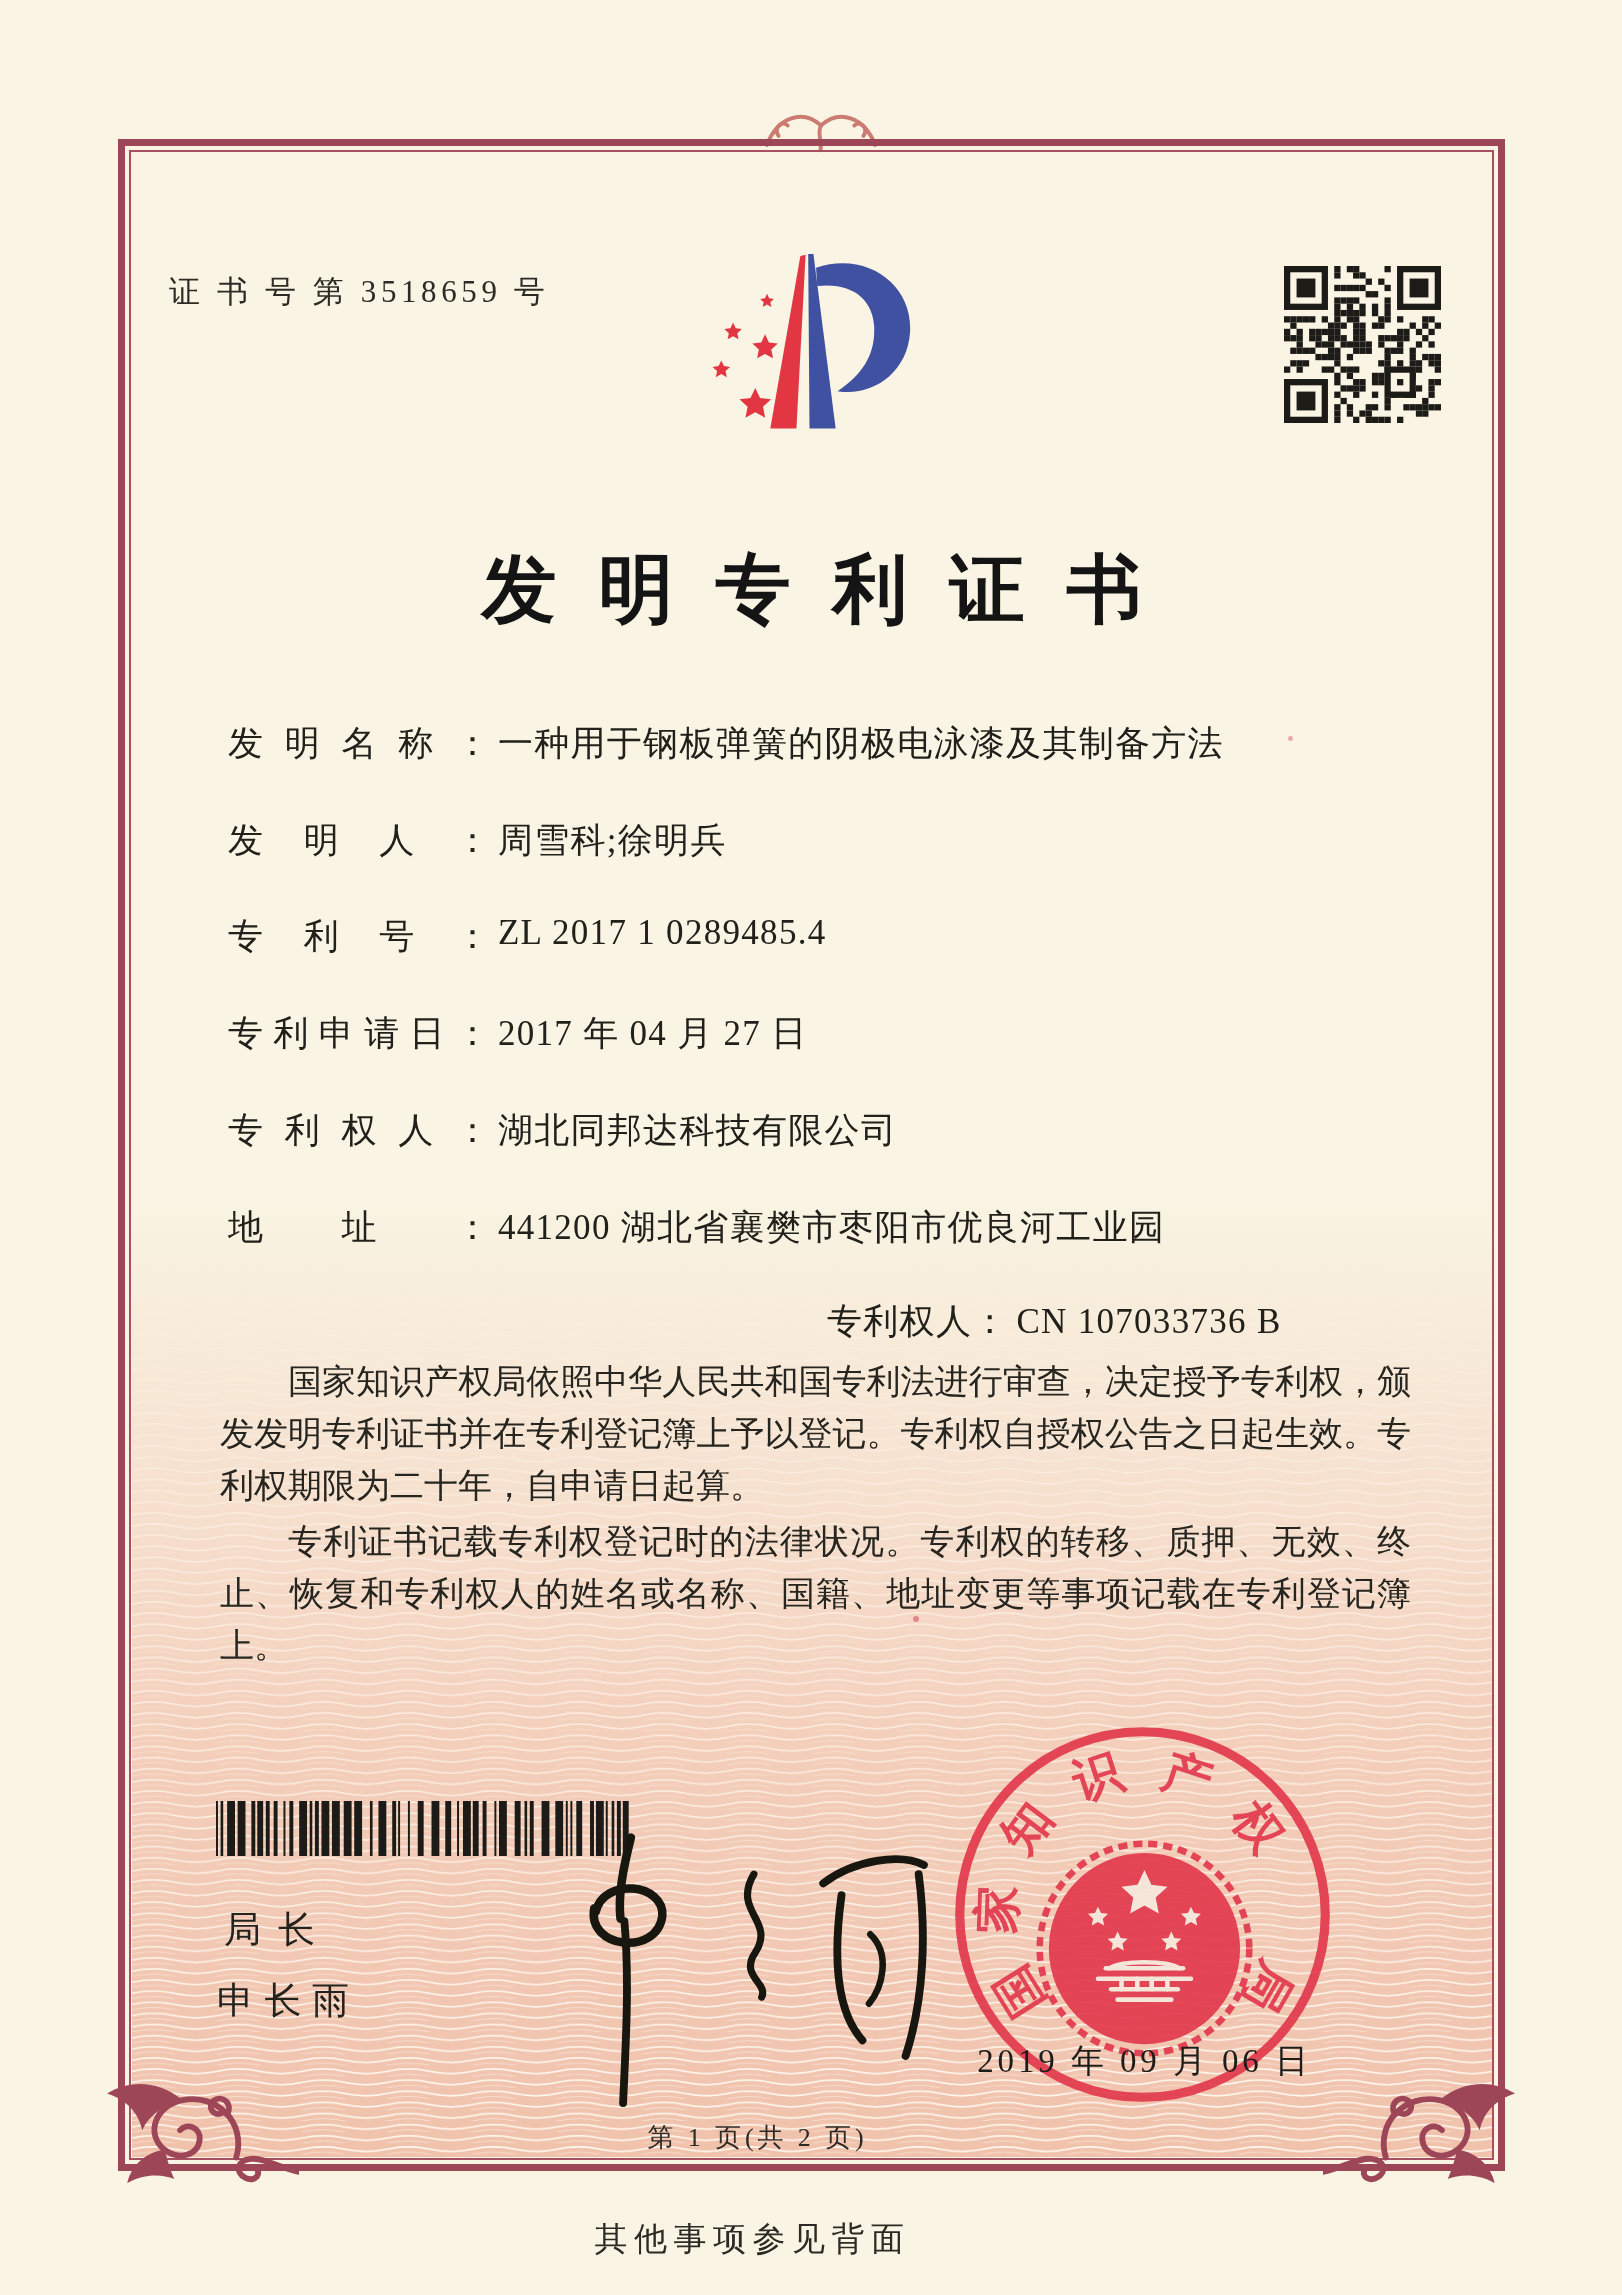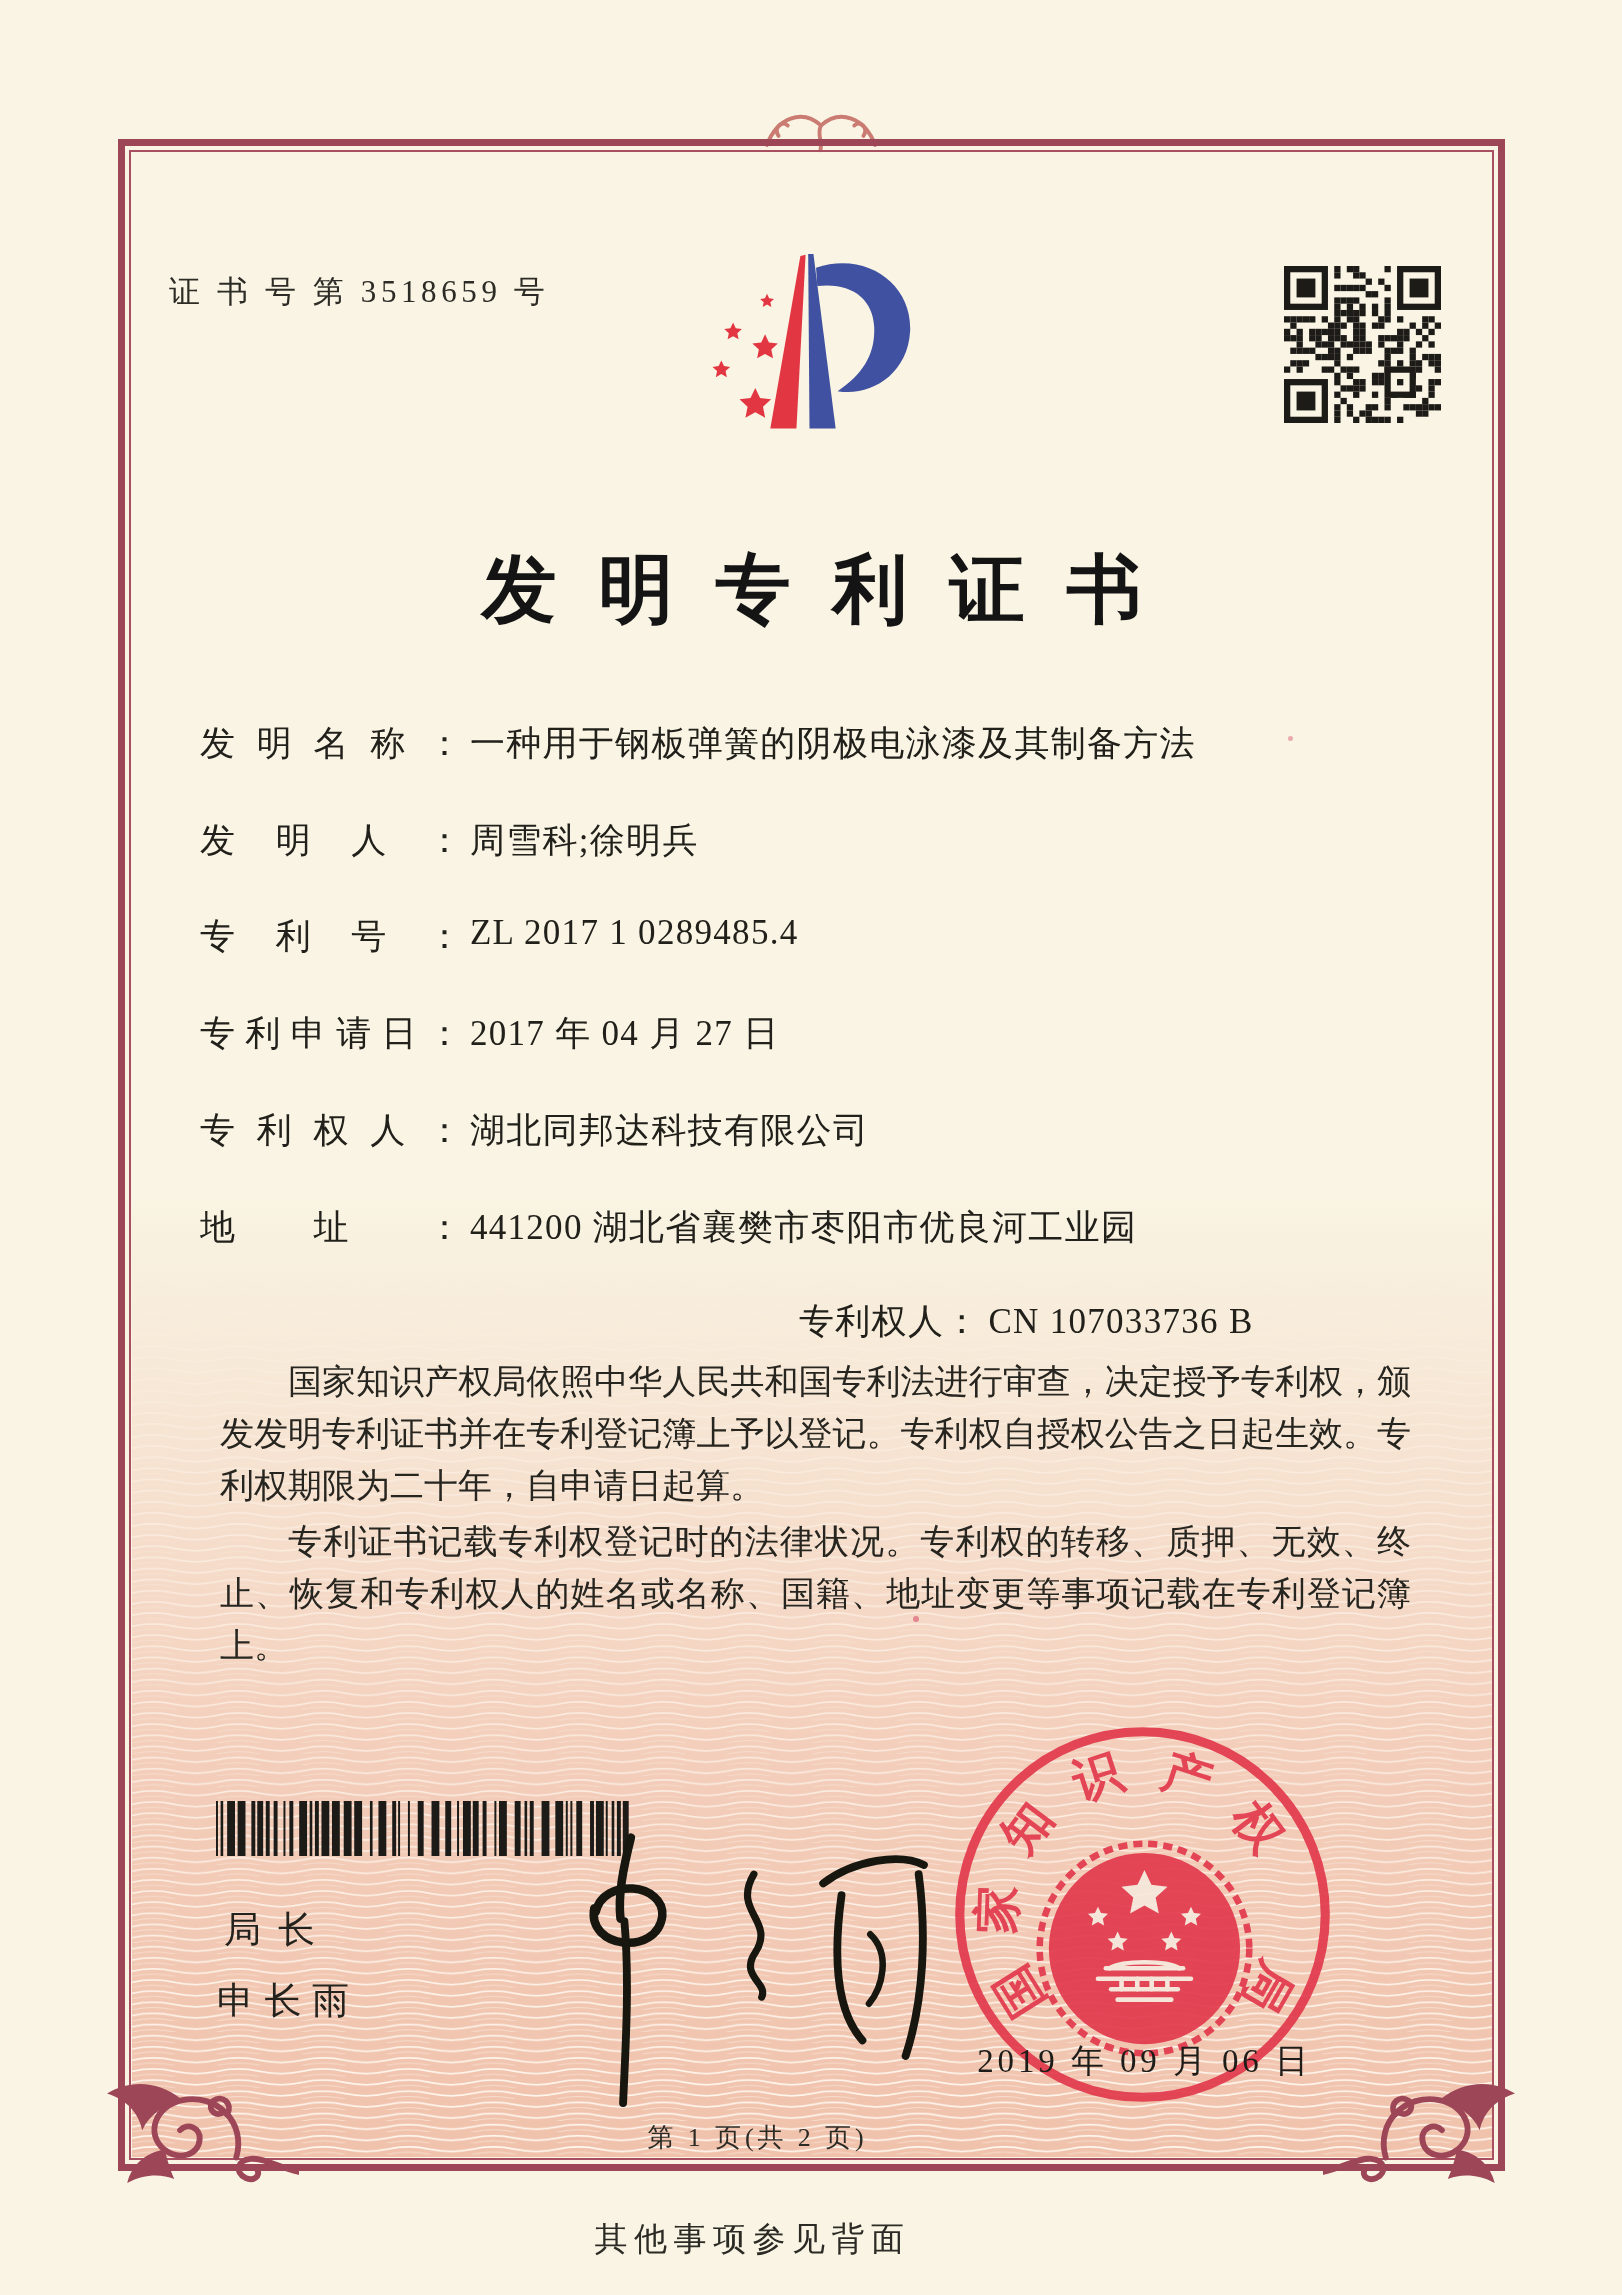--- a/index.html
+++ b/index.html
@@ -27,21 +27,21 @@
     left:169px;top:271px;font-size:31px;letter-spacing:4.6px;color:#2c2b26;z-index:3;
   }
   .logo{left:705px;top:239px;width:209px;height:209px;z-index:3;}
   .qr{left:1284px;top:266px;width:157px;height:157px;z-index:3;}
   .main-title{
     left:131px;top:505px;width:1361px;text-align:center;z-index:3;
     font-size:75px;font-weight:600;color:#141414;letter-spacing:42px;text-indent:42px;margin-top:35px;
   }
 
   
-  .field-row{left:200px;width:1230px;height:46px;font-size:35px;color:#21201b;z-index:3;white-space:nowrap;}
+  .field-row{left:228px;width:1230px;height:46px;font-size:35px;color:#21201b;z-index:3;white-space:nowrap;}
   .flabel{
     display:inline-block;width:262px;text-align:justify;text-align-last:justify;
     vertical-align:top;
   }
   .fvalue{display:inline-block;margin-left:7.9px;letter-spacing:1.3px;}
   .grant-pair{position:absolute;top:0;white-space:nowrap;}
   .glabel{letter-spacing:1.3px;}
 
   
   .body-text{

